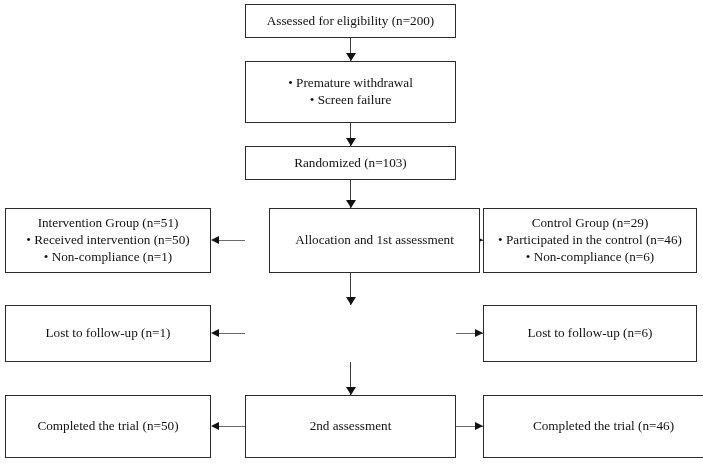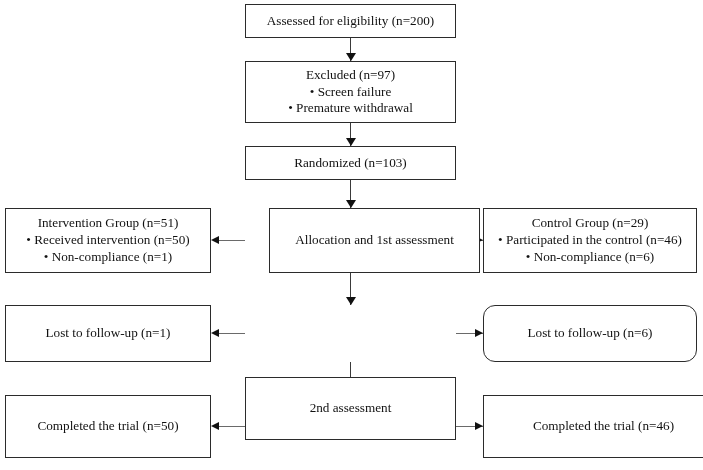--- a/index.html
+++ b/index.html
@@ -42,28 +42,28 @@
   }
   .node .line.bullet::before {
     content: "\2022\00a0";
   }
   
   .n-assessed   { left: 245px; top: 4px;   width: 211px; height: 34px; }
   .n-excluded   { left: 245px; top: 61px;  width: 211px; height: 62px; }
   .n-random     { left: 245px; top: 146px; width: 211px; height: 34px; }
   .n-alloc      { left: 245px; top: 208px; width: 211px; height: 65px; margin-left: 24px; }
   .n-monitor    { left: 245px; top: 305px; width: 211px; height: 57px; }
-  .n-second     { left: 245px; top: 377px; width: 211px; height: 63px; }
+  .n-second     { left: 245px; top: 395px; width: 211px; height: 63px; }
   
   .n-interv     { left: 5px;   top: 208px; width: 206px; height: 65px; }
   .n-lost-left  { left: 5px;   top: 305px; width: 206px; height: 57px; }
   .n-comp-left  { left: 5px;   top: 395px; width: 206px; height: 63px; }
   
   .n-control    { left: 483px; top: 208px; width: 214px; height: 65px; }
-  .n-lost-right { left: 483px; top: 305px; width: 214px; height: 57px; border-radius: 12px; }
+  .n-lost-right { left: 483px; top: 305px; width: 214px; height: 57px; }
   .n-comp-right { left: 483px; top: 395px; width: 241px; height: 63px; }
 
   
   .conn {
     position: absolute;
     z-index: 1;
   }
   .conn.v {
     width: 1.4px;
     background: #3a3a3a;
@@ -156,23 +156,22 @@
   <div class="conn h h-l3"></div>
   <div class="arrow left al3"></div>
   <div class="conn h h-r3"></div>
   <div class="arrow right ar3"></div>
 
   <div class="node n-assessed">
     <span class="line">Assessed for eligibility (n=200)</span>
   </div>
 
   <div class="node n-excluded">
-    <span class="line">Excluded (n=97)</span>
+    <span class="line bullet">Premature withdrawal</span>
     <span class="line bullet">Screen failure</span>
-    <span class="line bullet">Premature withdrawal</span>
   </div>
 
   <div class="node n-random">
     <span class="line">Randomized (n=103)</span>
   </div>
 
   <div class="node n-interv">
     <span class="line">Intervention Group (n=51)</span>
     <span class="line bullet">Received intervention (n=50)</span>
     <span class="line bullet">Non-compliance (n=1)</span>

